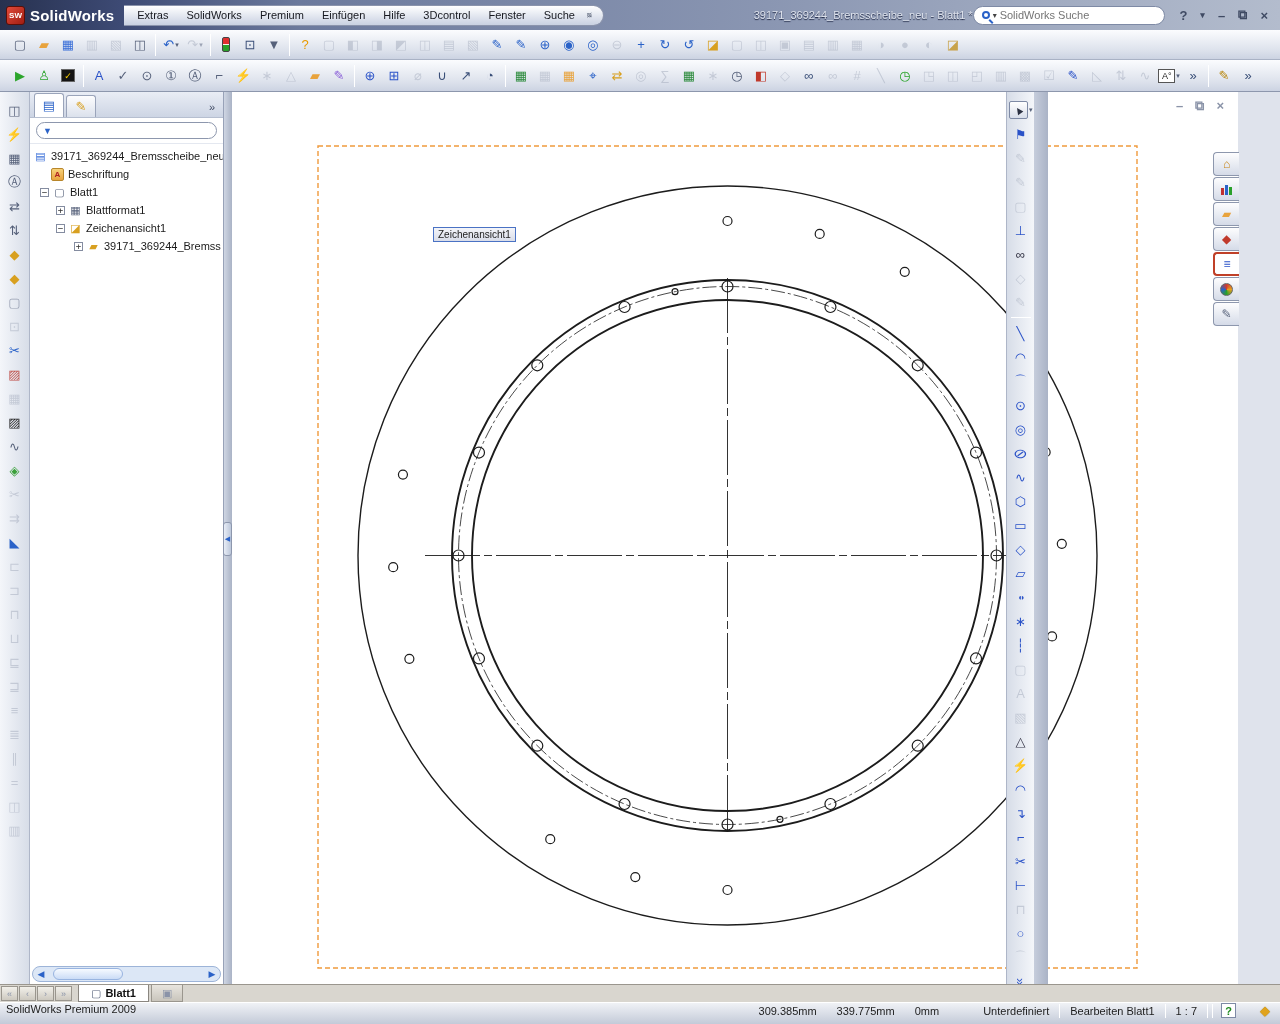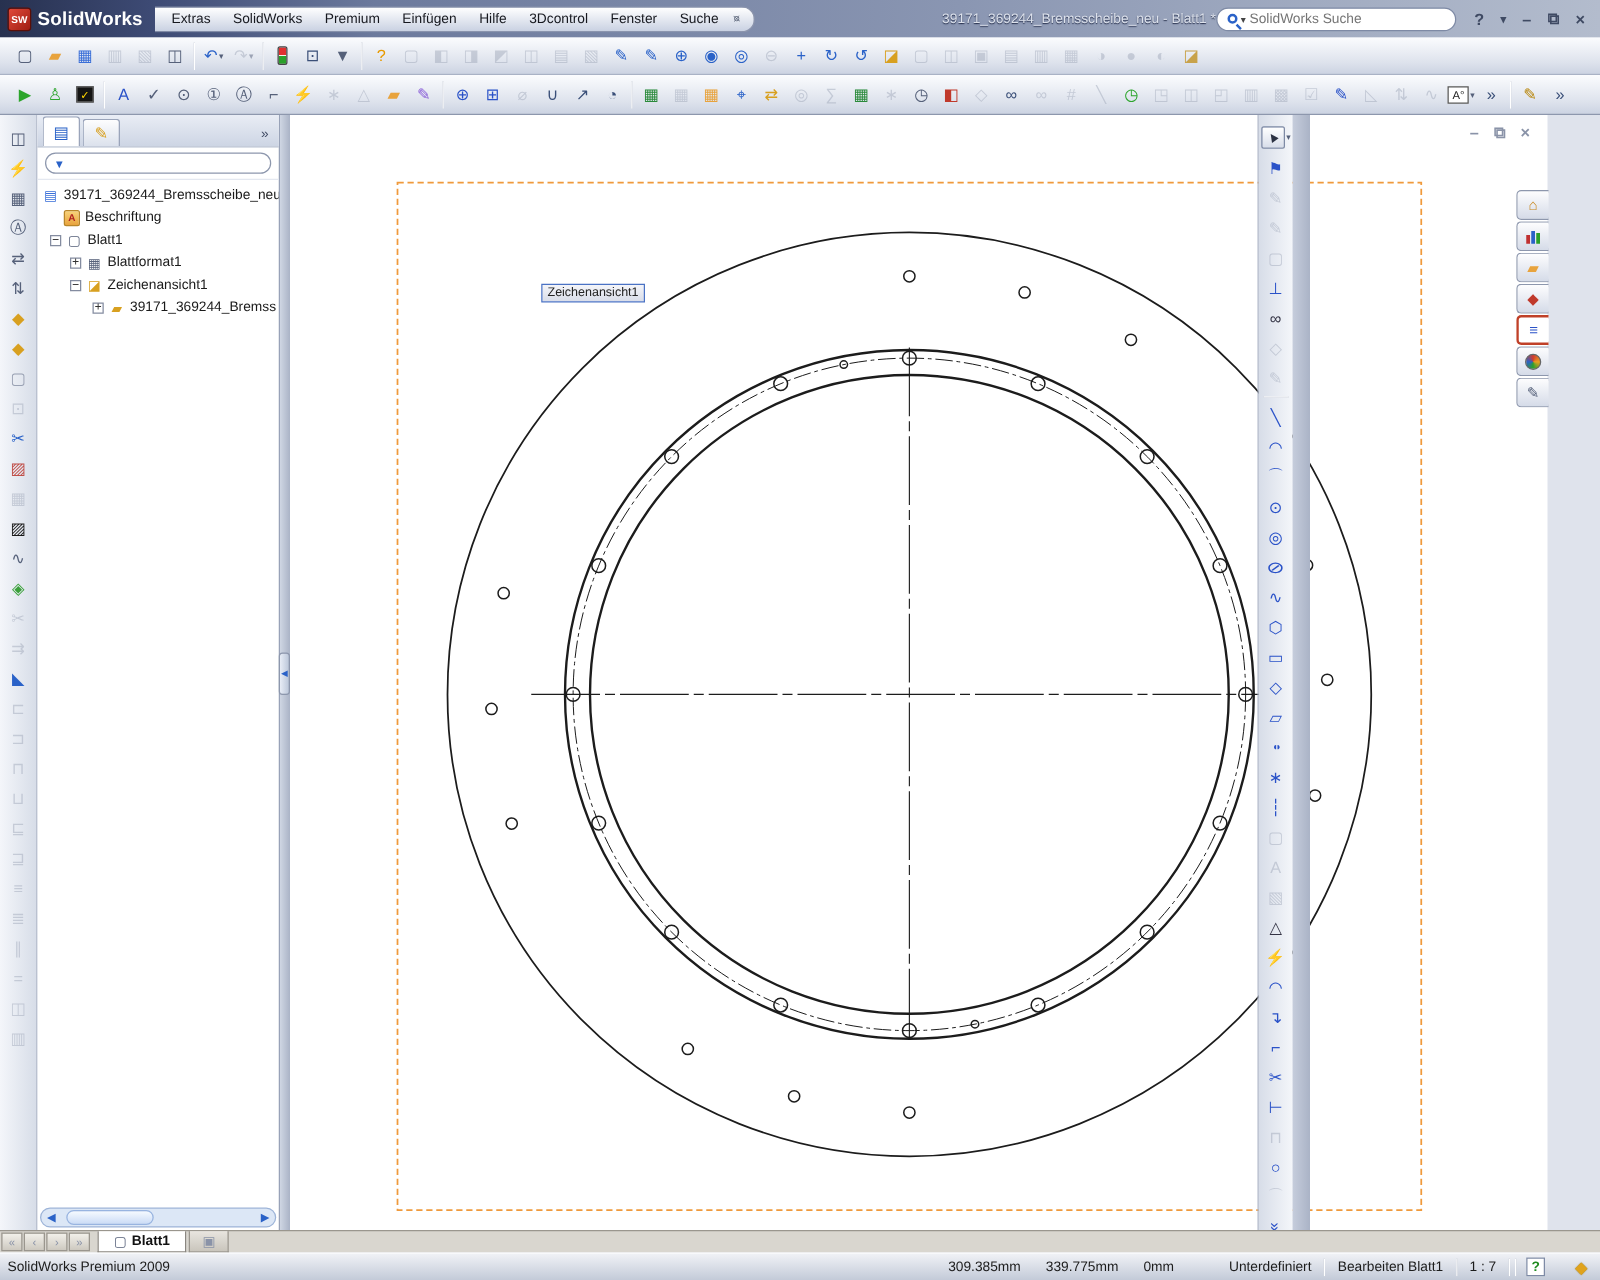--- a/index.html
+++ b/index.html
@@ -136,21 +136,21 @@
     border:1px solid #9a968e; color:#8a93a8; font-size:9px; display:flex; align-items:center;
     justify-content:center; }
   .sheettab { display:flex; align-items:center; gap:4px; padding:0 12px; background:#fff;
     border:1px solid #8a8680; border-top:none; font-weight:bold; color:#111; margin-left:6px; }
   .sheettab .pg { color:#56617a; font-size:11px; font-weight:normal; }
   .addtab { display:flex; align-items:center; padding:0 10px; background:linear-gradient(#e8e5df,#c9c5bc);
     border:1px solid #9a968e; border-top:none; color:#8a93a8; font-size:11px; margin-left:2px; }
 
   .statusbar { position:absolute; left:0; top:1002px; width:1280px; height:22px;
     background:linear-gradient(#f0f2f6,#c3cad8); border-top:1px solid #fff; display:flex;
-    align-items:center; color:#1c1c1c; }
+    align-items:flex-start; color:#1c1c1c; }
   .sb-left { padding-left:6px; }
   .sb-right { margin-left:auto; display:flex; align-items:center; gap:0; }
   .sb-field { padding:0 10px; }
   .sb-sep { width:1px; height:14px; background:#9aa3b5; border-right:1px solid #fff; }
   .sb-help { width:15px; height:15px; border:1px solid #7e8aa5; background:#fff; color:#1e8a1e;
     font-weight:bold; font-size:11px; display:flex; align-items:center; justify-content:center; margin:0 8px; }
   .sb-tag { color:#e0a31d; font-size:13px; margin:0 10px 0 16px; text-shadow:0 0 1px #8a6a00; }
 </style>
 </head>
 <body>

